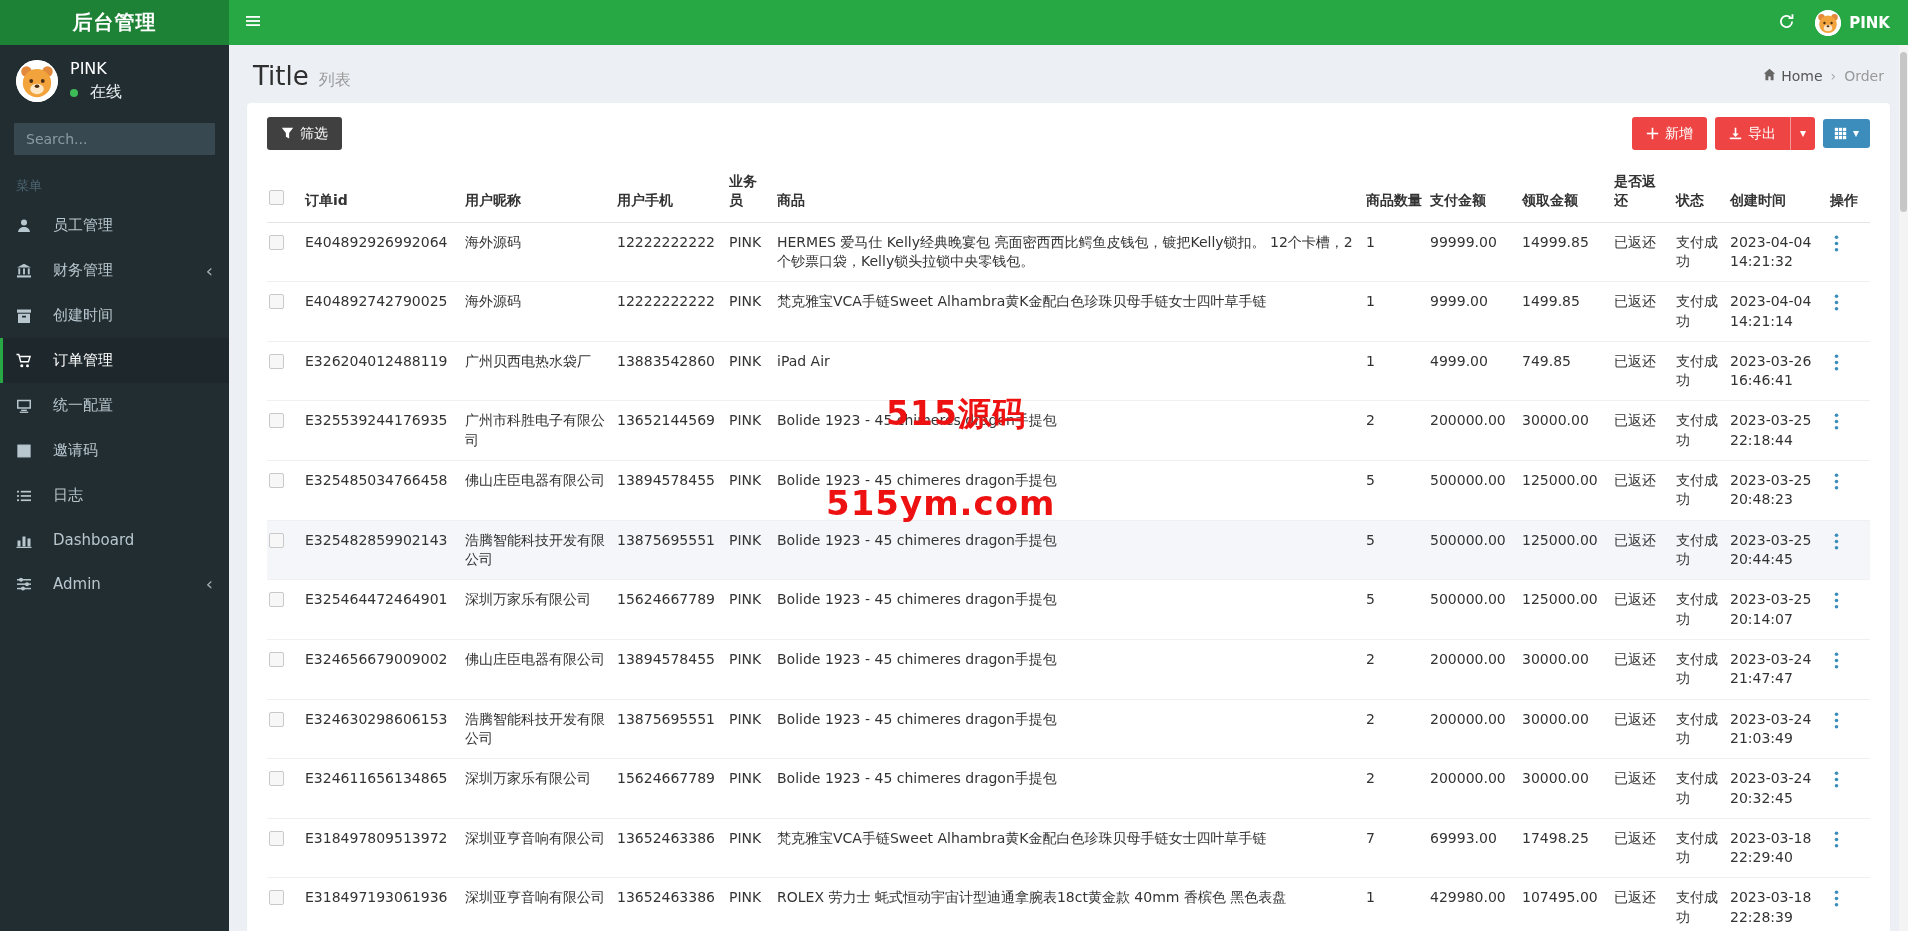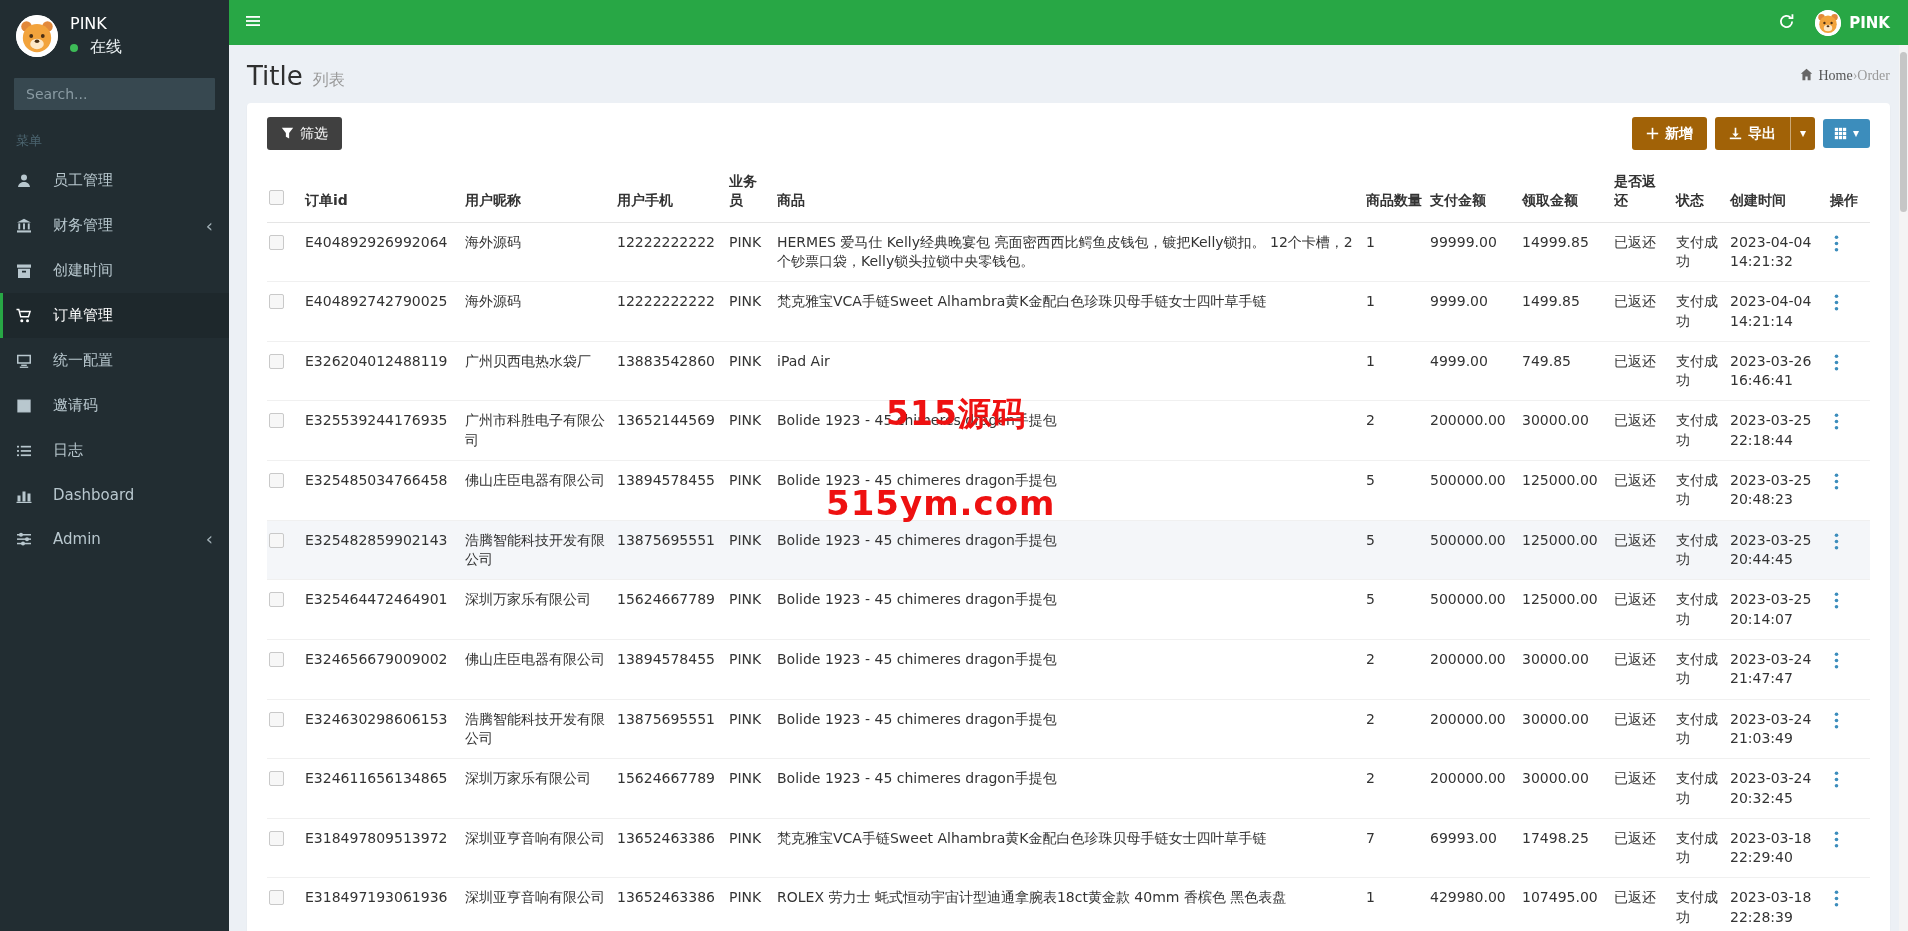--- a/index.html
+++ b/index.html
@@ -50,41 +50,41 @@
   }
   .hamburger { width:48px; height:45px; display:flex; align-items:center; justify-content:center; cursor:pointer; background:transparent; border:none; color:#fff; }
   .hamburger svg { width:16px; height:16px; fill:#fff; }
   .topbar-right { display:flex; align-items:center; gap:20px; padding-right:18px; }
   .refresh-btn { background:none; border:none; color:#fff; cursor:pointer; display:flex; }
   .refresh-btn svg { width:17px; height:17px; }
   .topbar-user { display:flex; align-items:center; gap:8px; cursor:pointer; }
   .topbar-user .avatar-sm { width:26px; height:26px; border-radius:50%; overflow:hidden; background:#fff; }
   .topbar-user-name { font-size:15px; font-weight:bold; color:#fff; }
 
-  .content-header { display:flex; align-items:center; justify-content:space-between; padding:16px 18px 12px; }
+  .content-header { display:flex; align-items:center; justify-content:space-between; padding:16px 24px 12px; }
   .page-title { font-size:26px; font-weight:400; color:#2f2f2f; }
   .page-title small { font-size:16px; color:#999; margin-left:10px; font-weight:400; }
-  .breadcrumb { display:flex; align-items:center; font-size:14px; color:#555;font-family:Liberation Serif, serif; }
+  .breadcrumb { display:flex; align-items:center; gap:8px; font-size:14px; color:#555; }
   .bc-home { display:flex; align-items:center; gap:5px; cursor:pointer; color:#555; }
   .bc-home svg { width:13px; height:13px; fill:#666; }
   .bc-sep { color:#aaa; }
   .bc-current { color:#999; }
 
   .box { background:#fff; margin:0 18px; border-radius:4px; padding:14px 20px 0; box-shadow:0 1px 2px rgba(0,0,0,.06); flex:1; }
 
   .toolbar { display:flex; justify-content:space-between; align-items:center; margin-bottom:14px; }
   .toolbar-right { display:flex; align-items:center; gap:8px; }
   .btn {
     display:inline-flex; align-items:center; gap:6px; border:none; border-radius:3px;
     color:#fff; padding:8px 14px; font-size:14px; cursor:pointer; font-family:inherit; line-height:1.2;
   }
   .btn-icon { display:inline-flex; }
   .btn-icon svg { width:13px; height:13px; fill:#fff; }
   .btn-filter { background:#404040; }
-  .btn-green { background:#a16207;font-weight:bold; }
+  .btn-green { background:#ef4444; }
   .btn-split { display:inline-flex; }
   .btn-split-main { border-radius:3px 0 0 3px; }
   .btn-split-caret { border-radius:0 3px 3px 0; border-left:1px solid rgba(255,255,255,.45); padding:8px 9px; }
   .btn-bluegray { background:#3c8dbc; padding:8px 11px; }
   .caret { font-size:12px; line-height:1; }
 
   
   table { width:100%; border-collapse:collapse; table-layout:fixed; font-size:14px; }
   thead th {
     text-align:left; vertical-align:bottom; font-weight:bold; color:#333;
@@ -111,20 +111,21 @@
   
   .scroll-track { position:fixed; right:0; top:45px; bottom:0; width:9px; background:#f4f4f4; }
   .scroll-thumb { position:fixed; right:1px; top:52px; width:7px; height:160px; background:#c6c6c6; border-radius:4px; cursor:pointer; }
 </style>
 </head>
 <body>
 
 <div class="app">
 
   <aside class="sidebar">
+    <div class="logo">后台管理</div>
 
     <div class="user-panel">
       <span class="avatar" id="sidebar-avatar"><svg viewBox="0 0 40 40">
             <circle cx="20" cy="20" r="20" fill="#ffffff"></circle>
             <circle cx="10" cy="11" r="5" fill="#e2893b"></circle>
             <circle cx="30" cy="11" r="5" fill="#e2893b"></circle>
             <circle cx="20" cy="22" r="13.5" fill="#f2a33c"></circle>
             <circle cx="14.5" cy="20" r="1.8" fill="#4a2f15"></circle>
             <circle cx="25.5" cy="20" r="1.8" fill="#4a2f15"></circle>
             <ellipse cx="20" cy="27.5" rx="6.5" ry="5" fill="#fde7c7"></ellipse>

